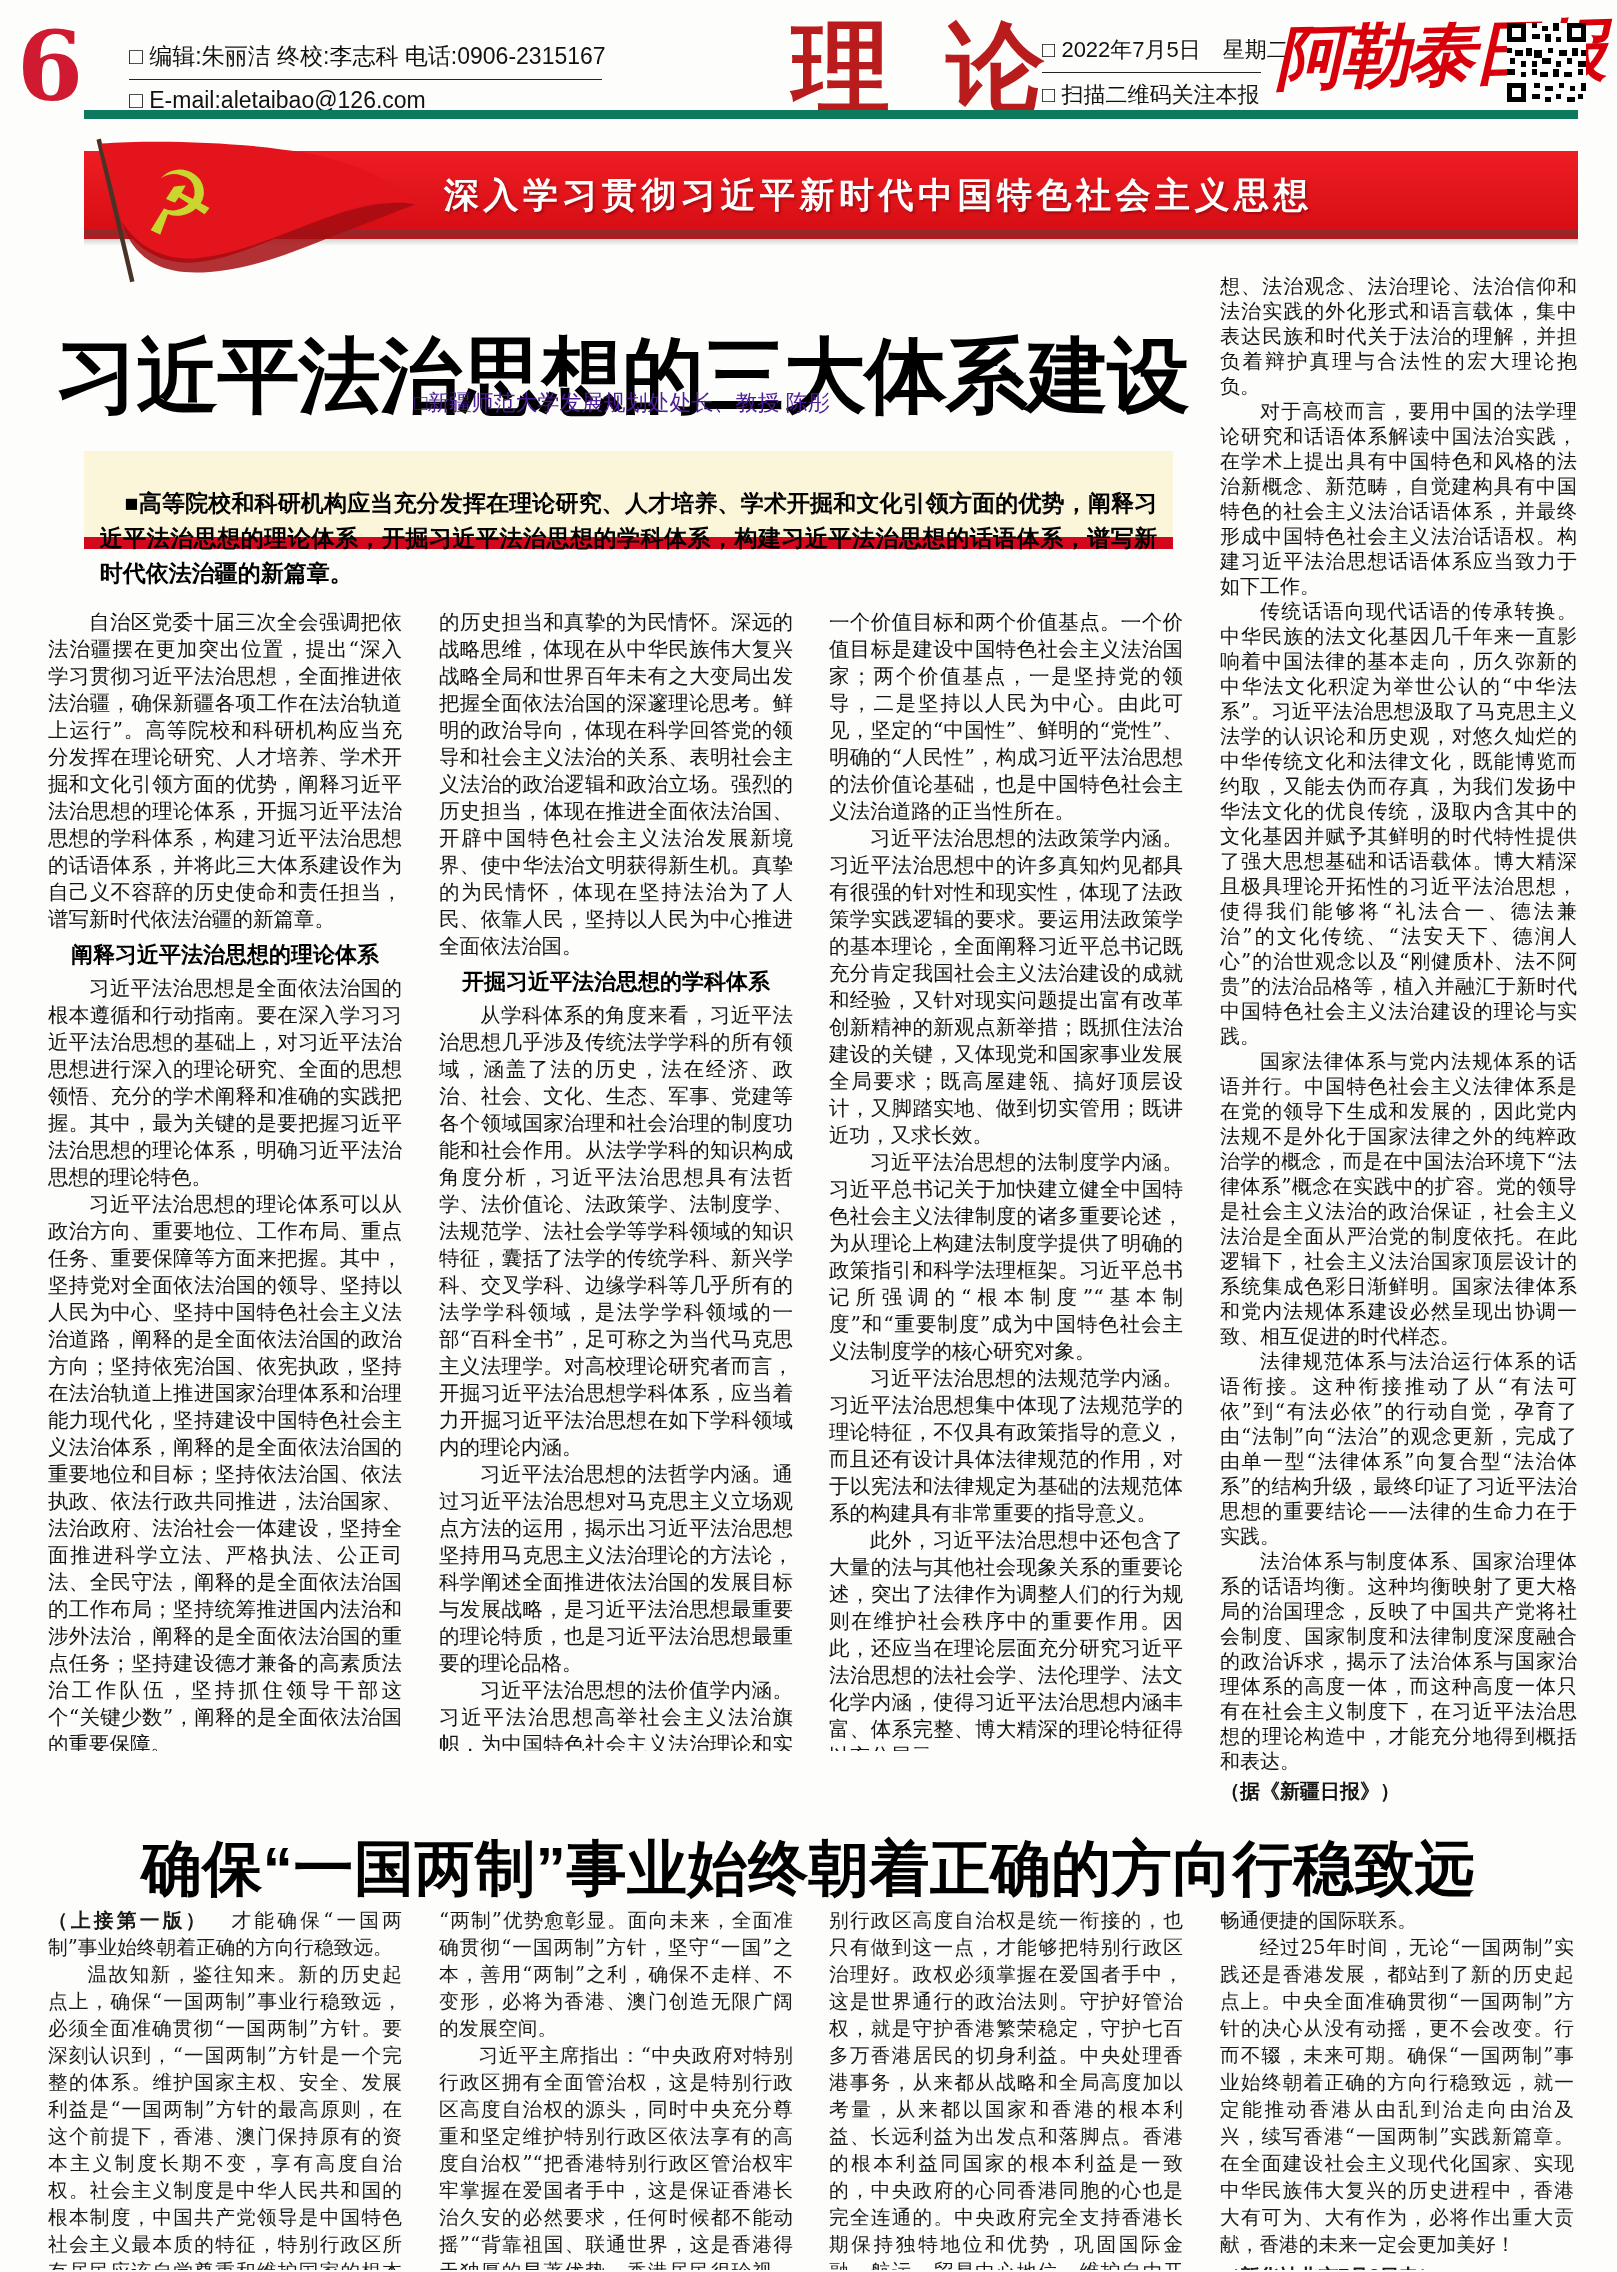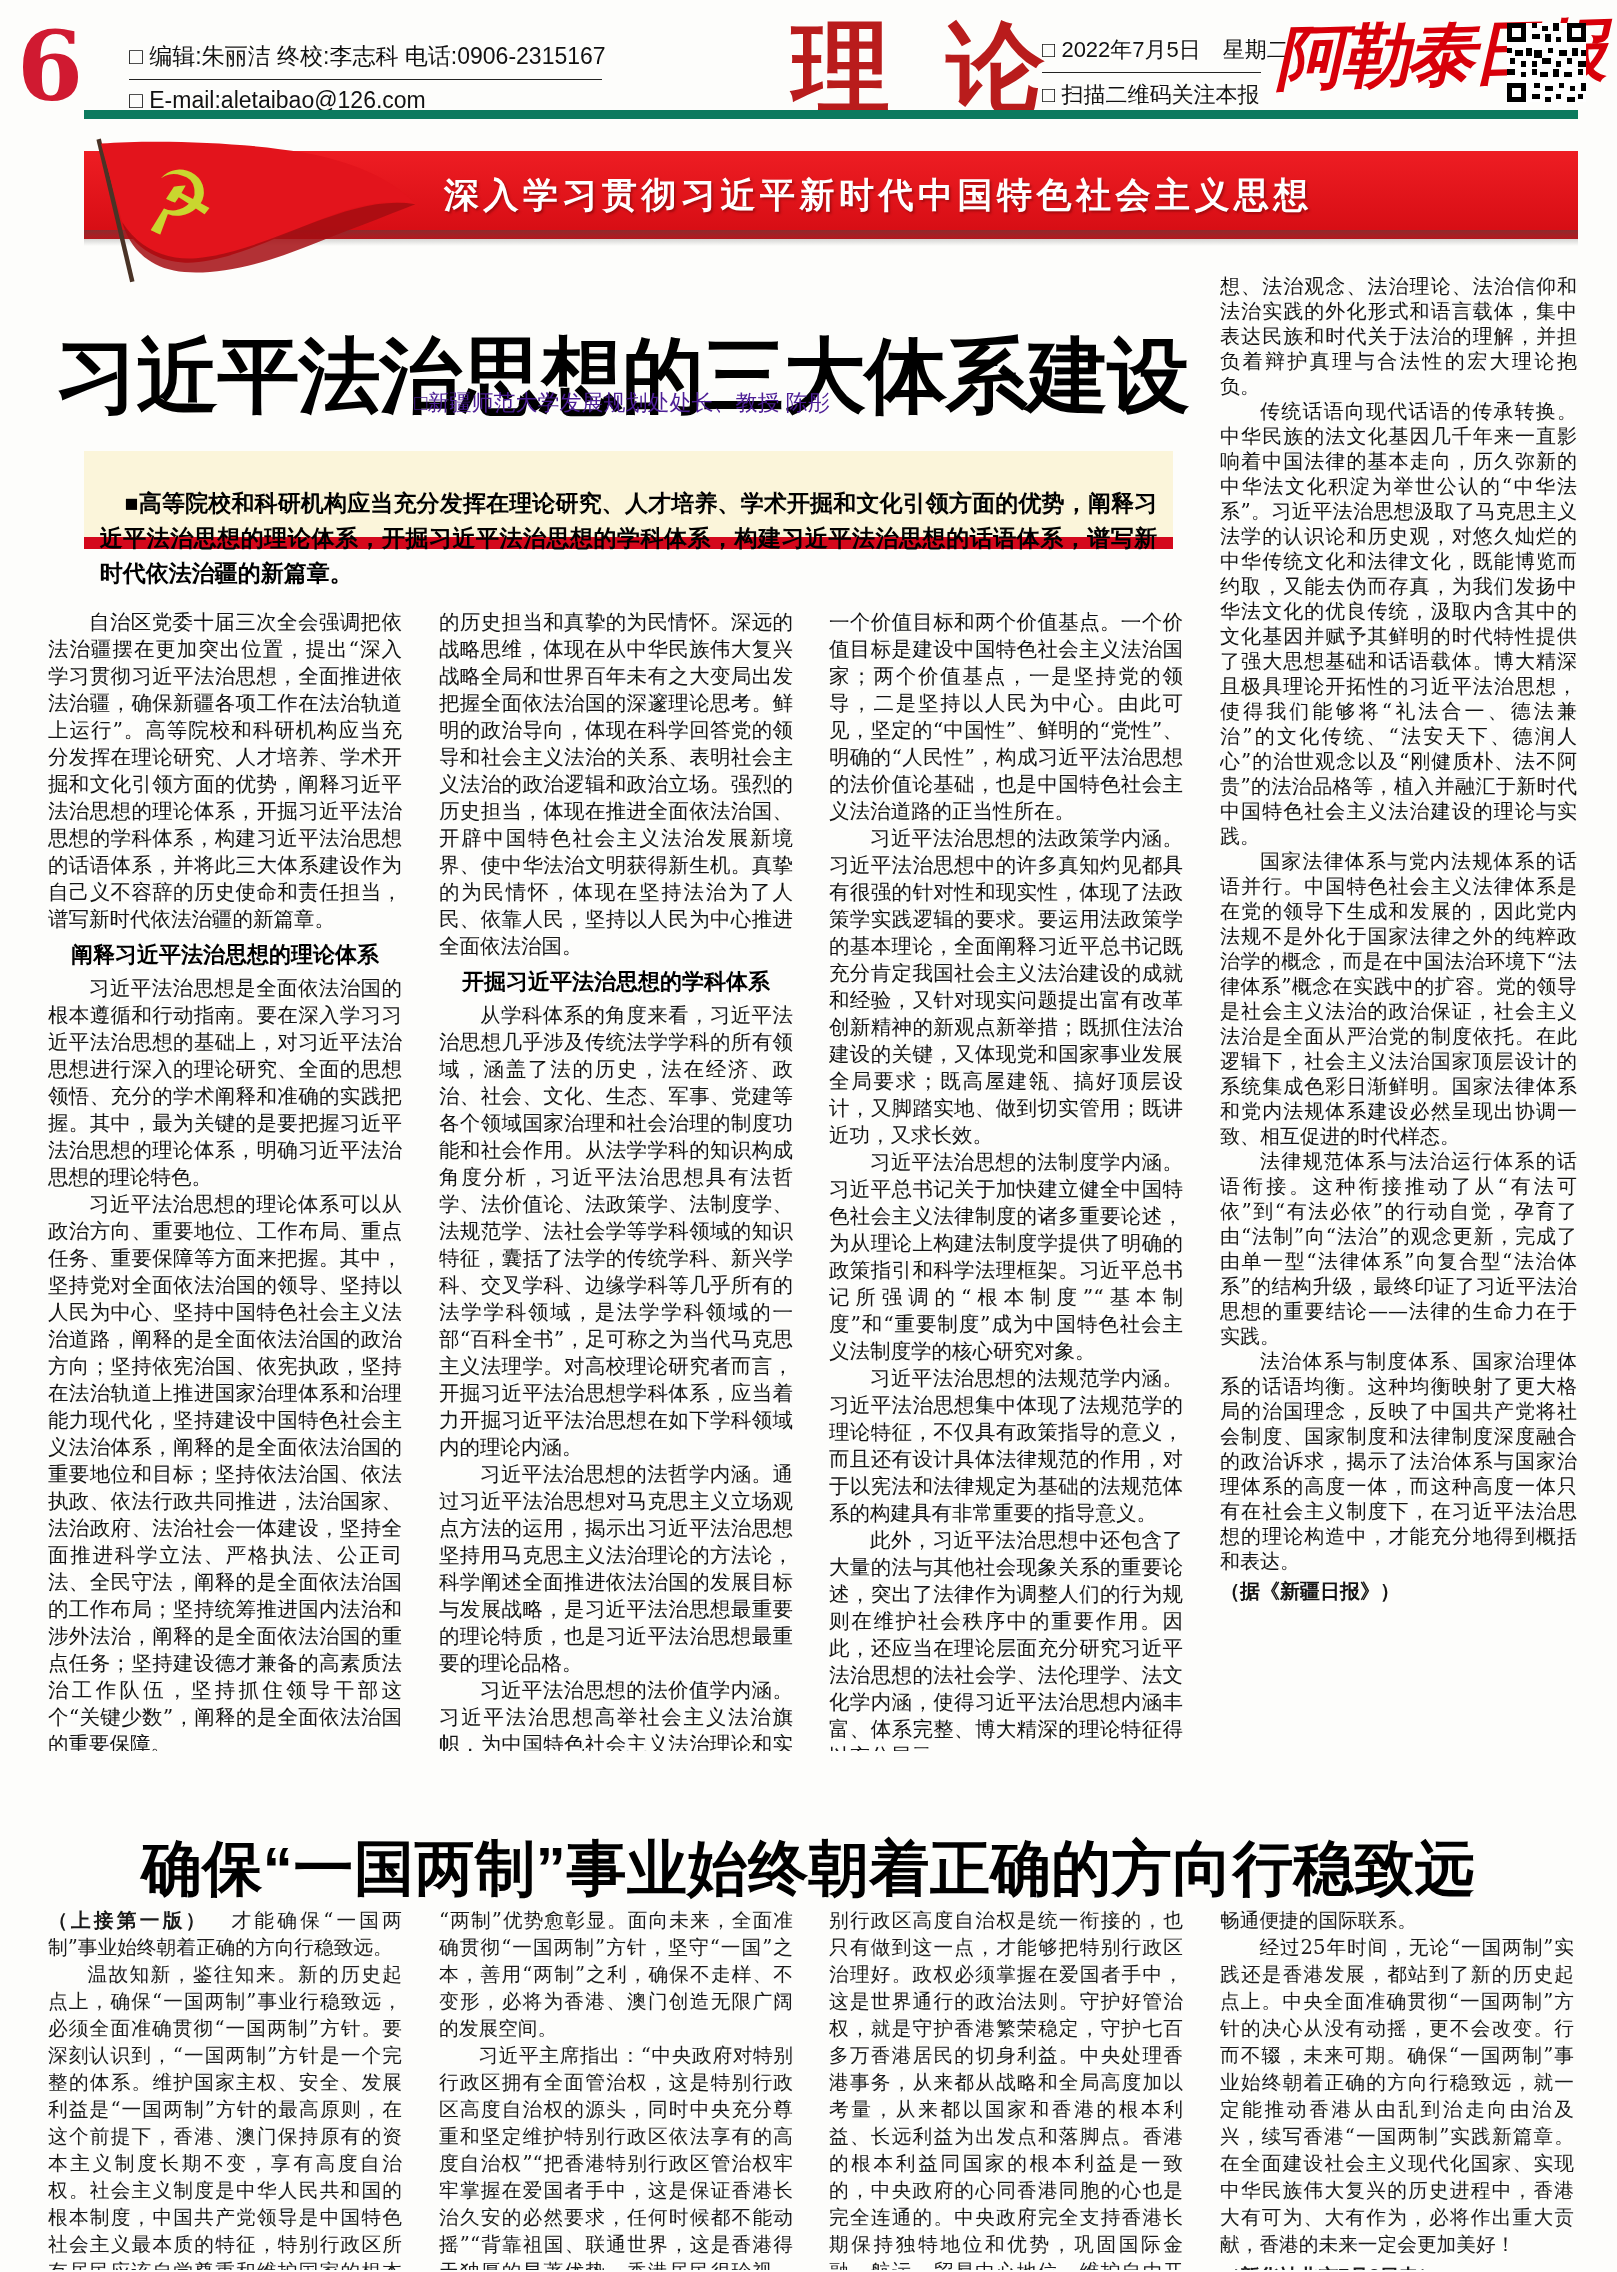--- a/index.html
+++ b/index.html
@@ -176,20 +176,21 @@
     <p class="noind">一个价值目标和两个价值基点。一个价值目标是建设中国特色社会主义法治国家；两个价值基点，一是坚持党的领导，二是坚持以人民为中心。由此可见，坚定的“中国性”、鲜明的“党性”、明确的“人民性”，构成习近平法治思想的法价值论基础，也是中国特色社会主义法治道路的正当性所在。</p>
     <p>习近平法治思想的法政策学内涵。习近平法治思想中的许多真知灼见都具有很强的针对性和现实性，体现了法政策学实践逻辑的要求。要运用法政策学的基本理论，全面阐释习近平总书记既充分肯定我国社会主义法治建设的成就和经验，又针对现实问题提出富有改革创新精神的新观点新举措；既抓住法治建设的关键，又体现党和国家事业发展全局要求；既高屋建瓴、搞好顶层设计，又脚踏实地、做到切实管用；既讲近功，又求长效。</p>
     <p>习近平法治思想的法制度学内涵。习近平总书记关于加快建立健全中国特色社会主义法律制度的诸多重要论述，为从理论上构建法制度学提供了明确的政策指引和科学法理框架。习近平总书记所强调的“根本制度”“基本制度”和“重要制度”成为中国特色社会主义法制度学的核心研究对象。</p>
     <p>习近平法治思想的法规范学内涵。习近平法治思想集中体现了法规范学的理论特征，不仅具有政策指导的意义，而且还有设计具体法律规范的作用，对于以宪法和法律规定为基础的法规范体系的构建具有非常重要的指导意义。</p>
     <p>此外，习近平法治思想中还包含了大量的法与其他社会现象关系的重要论述，突出了法律作为调整人们的行为规则在维护社会秩序中的重要作用。因此，还应当在理论层面充分研究习近平法治思想的法社会学、法伦理学、法文化学内涵，使得习近平法治思想内涵丰富、体系完整、博大精深的理论特征得以充分展示。</p>
 
   </div>
 
   <div class="t-col" id="tcol4">
     <p class="noind">想、法治观念、法治理论、法治信仰和法治实践的外化形式和语言载体，集中表达民族和时代关于法治的理解，并担负着辩护真理与合法性的宏大理论抱负。</p>
+    <p>对于高校而言，要用中国的法学理论研究和话语体系解读中国法治实践，在学术上提出具有中国特色和风格的法治新概念、新范畴，自觉建构具有中国特色的社会主义法治话语体系，并最终形成中国特色社会主义法治话语权。构建习近平法治思想话语体系应当致力于如下工作。</p>
     <p>传统话语向现代话语的传承转换。中华民族的法文化基因几千年来一直影响着中国法律的基本走向，历久弥新的中华法文化积淀为举世公认的“中华法系”。习近平法治思想汲取了马克思主义法学的认识论和历史观，对悠久灿烂的中华传统文化和法律文化，既能博览而约取，又能去伪而存真，为我们发扬中华法文化的优良传统，汲取内含其中的文化基因并赋予其鲜明的时代特性提供了强大思想基础和话语载体。博大精深且极具理论开拓性的习近平法治思想，使得我们能够将“礼法合一、德法兼治”的文化传统、“法安天下、德润人心”的治世观念以及“刚健质朴、法不阿贵”的法治品格等，植入并融汇于新时代中国特色社会主义法治建设的理论与实践。</p>
     <p>国家法律体系与党内法规体系的话语并行。中国特色社会主义法律体系是在党的领导下生成和发展的，因此党内法规不是外化于国家法律之外的纯粹政治学的概念，而是在中国法治环境下“法律体系”概念在实践中的扩容。党的领导是社会主义法治的政治保证，社会主义法治是全面从严治党的制度依托。在此逻辑下，社会主义法治国家顶层设计的系统集成色彩日渐鲜明。国家法律体系和党内法规体系建设必然呈现出协调一致、相互促进的时代样态。</p>
     <p>法律规范体系与法治运行体系的话语衔接。这种衔接推动了从“有法可依”到“有法必依”的行动自觉，孕育了由“法制”向“法治”的观念更新，完成了由单一型“法律体系”向复合型“法治体系”的结构升级，最终印证了习近平法治思想的重要结论——法律的生命力在于实践。</p>
     <p>法治体系与制度体系、国家治理体系的话语均衡。这种均衡映射了更大格局的治国理念，反映了中国共产党将社会制度、国家制度和法律制度深度融合的政治诉求，揭示了法治体系与国家治理体系的高度一体，而这种高度一体只有在社会主义制度下，在习近平法治思想的理论构造中，才能充分地得到概括和表达。</p>
     <p class="src">（据《新疆日报》）</p>
   </div>
 
   <h2 class="a2-title">确保“一国两制”事业始终朝着正确的方向行稳致远</h2>
 
   <div class="b-col" id="bcol1">

